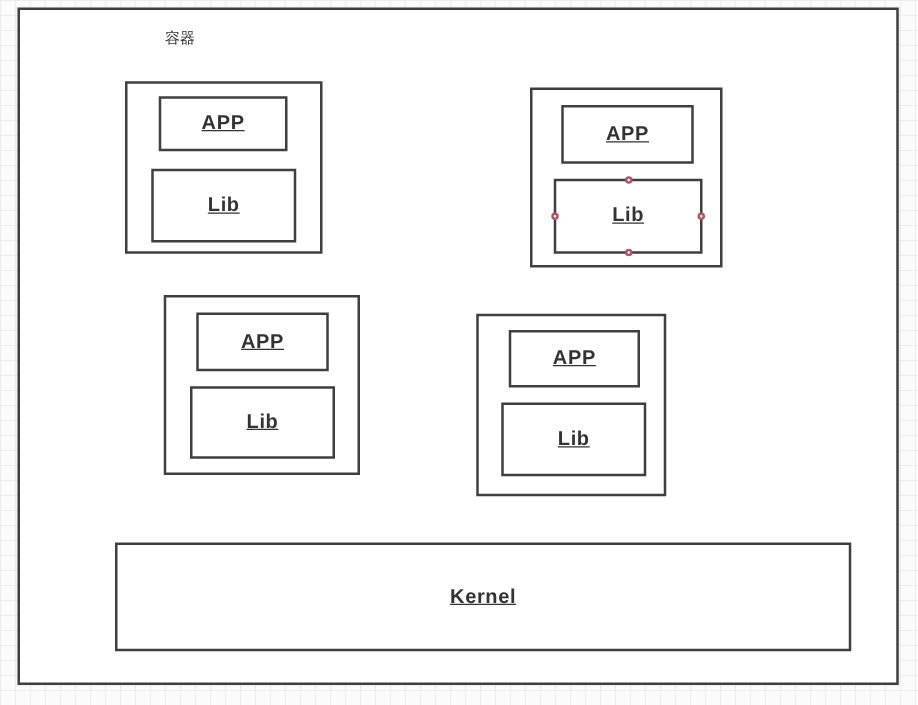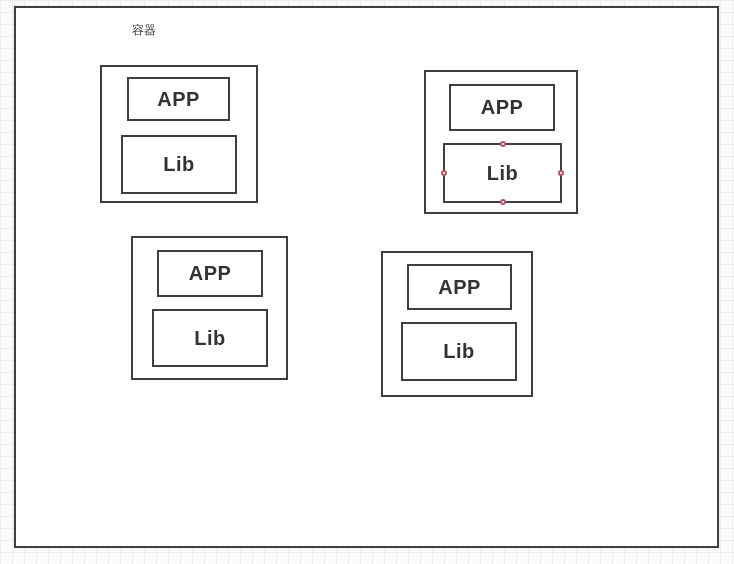--- a/index.html
+++ b/index.html
@@ -25,21 +25,21 @@
     position:absolute;left:14px;top:6px;width:705px;height:542px;
     background:var(--page-bg);
     border:2px solid var(--shape-border);
     box-shadow:0 0 0 1px rgba(0,0,0,0.04);
   }
   .shape{
     position:absolute;border:2px solid var(--shape-border);background:var(--page-bg);
   }
   .label-center{
     position:absolute;inset:0;display:flex;align-items:center;justify-content:center;
-    font-weight:700;color:var(--text-color);font-size:20px;letter-spacing:0.5px;
+    font-weight:700;color:var(--text-color);font-size:16px;letter-spacing:0.5px;text-decoration:underline;
   }
   .canvas-label{
     position:absolute;left:132px;top:23px;font-size:12px;font-weight:400;
     color:var(--text-color);line-height:1.2;
   }
   .handle{
     position:absolute;width:6px;height:6px;border-radius:50%;
     border:2px solid var(--connection-handle);background:#fff;
   }
   .handle.h-top{left:50%;top:-1px;transform:translate(-50%,-50%)}
@@ -84,13 +84,16 @@
   </div>
 
   <div class="shape" style="left:381px;top:251px;width:152px;height:146px"></div>
   <div class="shape" style="left:407px;top:264px;width:105px;height:46px">
     <span class="label-center">APP</span>
   </div>
   <div class="shape" style="left:401px;top:322px;width:116px;height:59px">
     <span class="label-center">Lib</span>
   </div>
 
+  <div class="shape" style="left:92px;top:434px;width:589px;height:87px">
+    <span class="label-center">Kernel</span>
+  </div>
 </div>
 
 </body></html>

